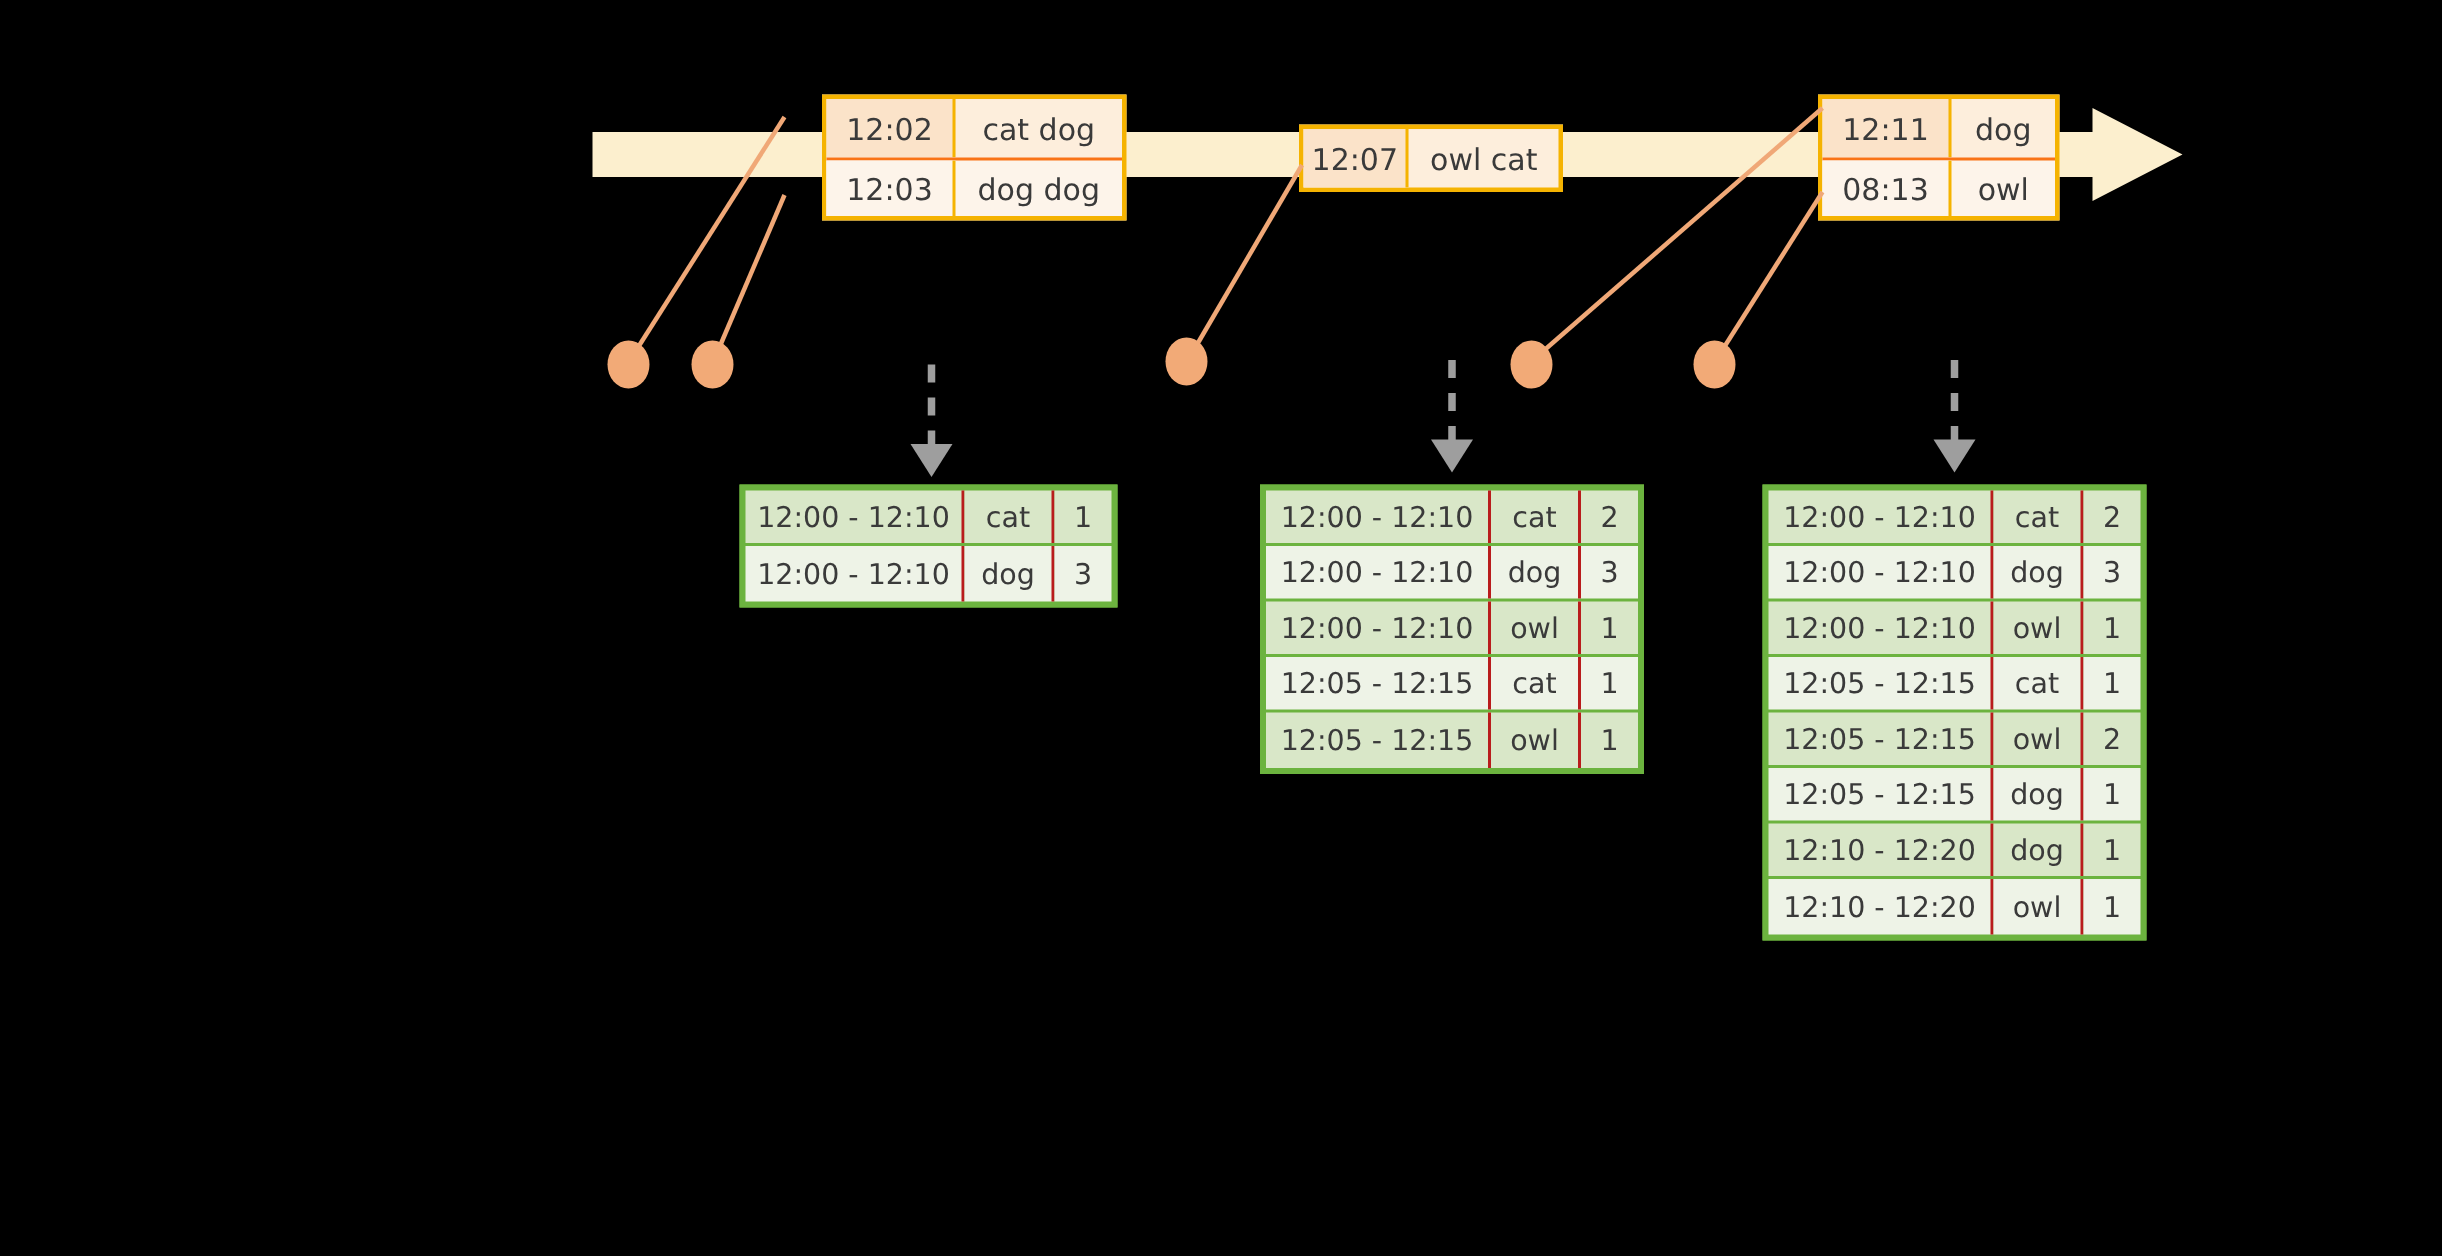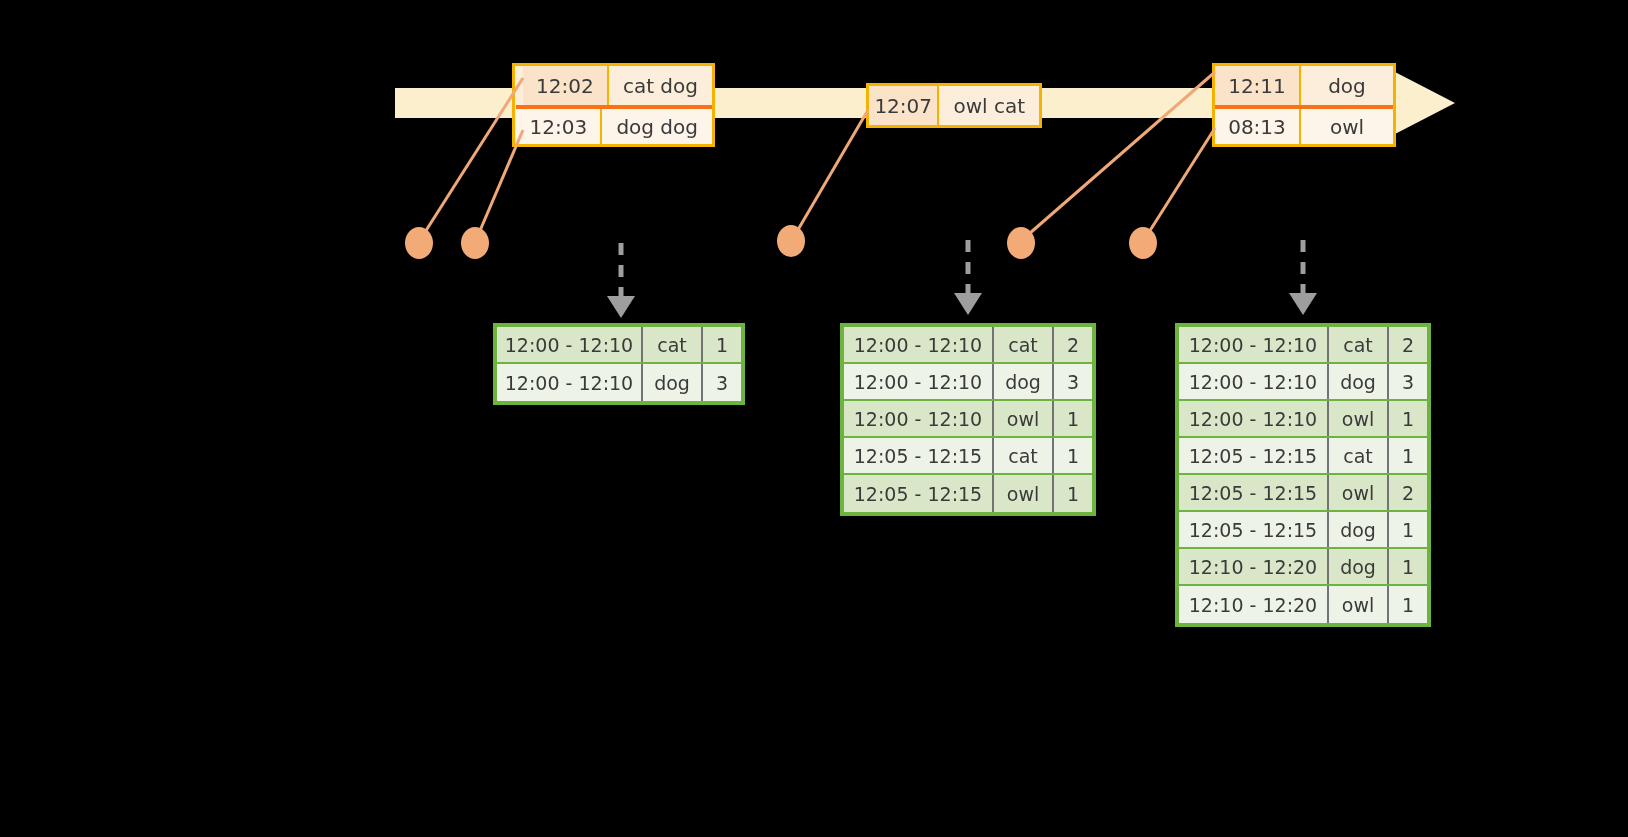--- a/index.html
+++ b/index.html
@@ -28,21 +28,21 @@
     position: absolute;
     border: 3px solid #f5b301;
     background: #fdeedc;
     display: flex;
     flex-direction: column;
   }
   .event-row {
     display: flex;
     height: 39px;
   }
-  .event-row + .event-row { border-top: 4px solid #f97316; }
+  .event-row + .event-row { border-top: 2px solid #f97316; }
   .event-row.alt { background: #fdf4ea; }
   .event-row.alt .ev-time { background: #fdf4ea; }
   .ev-time {
     width: 86px;
     display: flex; align-items: center; justify-content: center;
     font-size: 20px;
     color: #3a3a3a;
     border-right: 2px solid #f5b301;
     background: #fbe3c9;
   }
@@ -68,21 +68,21 @@
     height: 37px;
     border-bottom: 2px solid #6cb33f;
   }
   .res-row:last-child { border-bottom: none; }
   .res-row.shade .cell { background: #d9e7c8; }
   .res-row.plain .cell { background: #eef3e7; }
   .cell {
     display: flex; align-items: center; justify-content: center;
     font-size: 19px;
     color: #3a3a3a;
-    border-right: 2px solid #737373;
+    border-right: 2px solid #b91c1c;
     white-space: nowrap;
   }
   .cell:last-child { border-right: none; }
   .c-win { width: 146px; }
   .c-word { width: 60px; }
   .c-count { width: 38px; }
 
   
   .w2 .c-win { width: 150px; }
   .w2 .c-word { width: 60px; }
@@ -93,39 +93,39 @@
 
 <div id="stage">
 
   <svg id="timeline-svg" viewBox="0 0 1628 837">
     <g>
       <rect x="395" y="88" width="1020" height="30" fill="#fcefce"></rect>
       <polygon points="1395,72 1395,88 1375,88 1375,118 1395,118 1395,134 1455,103" fill="#fcefce"></polygon>
     </g>
   </svg>
 
-  <div class="event-box" style="left:512px; top:63px; width:203px;align-items:flex-end;">
+  <div class="event-box" style="left:548px; top:63px; width:203px;">
     <div class="event-row">
       <div class="ev-time">12:02</div>
       <div class="ev-words">cat dog</div>
     </div>
     <div class="event-row alt">
       <div class="ev-time">12:03</div>
       <div class="ev-words">dog dog</div>
     </div>
   </div>
 
   <div class="event-box" style="left:866px; top:83px; width:176px;">
     <div class="event-row">
       <div class="ev-time">12:07</div>
       <div class="ev-words">owl cat</div>
     </div>
   </div>
 
-  <div class="event-box" style="left:1212px; top:63px; width:184px;">
+  <div class="event-box" style="left:1212px; top:63px; width:161px;">
     <div class="event-row">
       <div class="ev-time">12:11</div>
       <div class="ev-words">dog</div>
     </div>
     <div class="event-row alt">
       <div class="ev-time">08:13</div>
       <div class="ev-words">owl</div>
     </div>
   </div>
 

